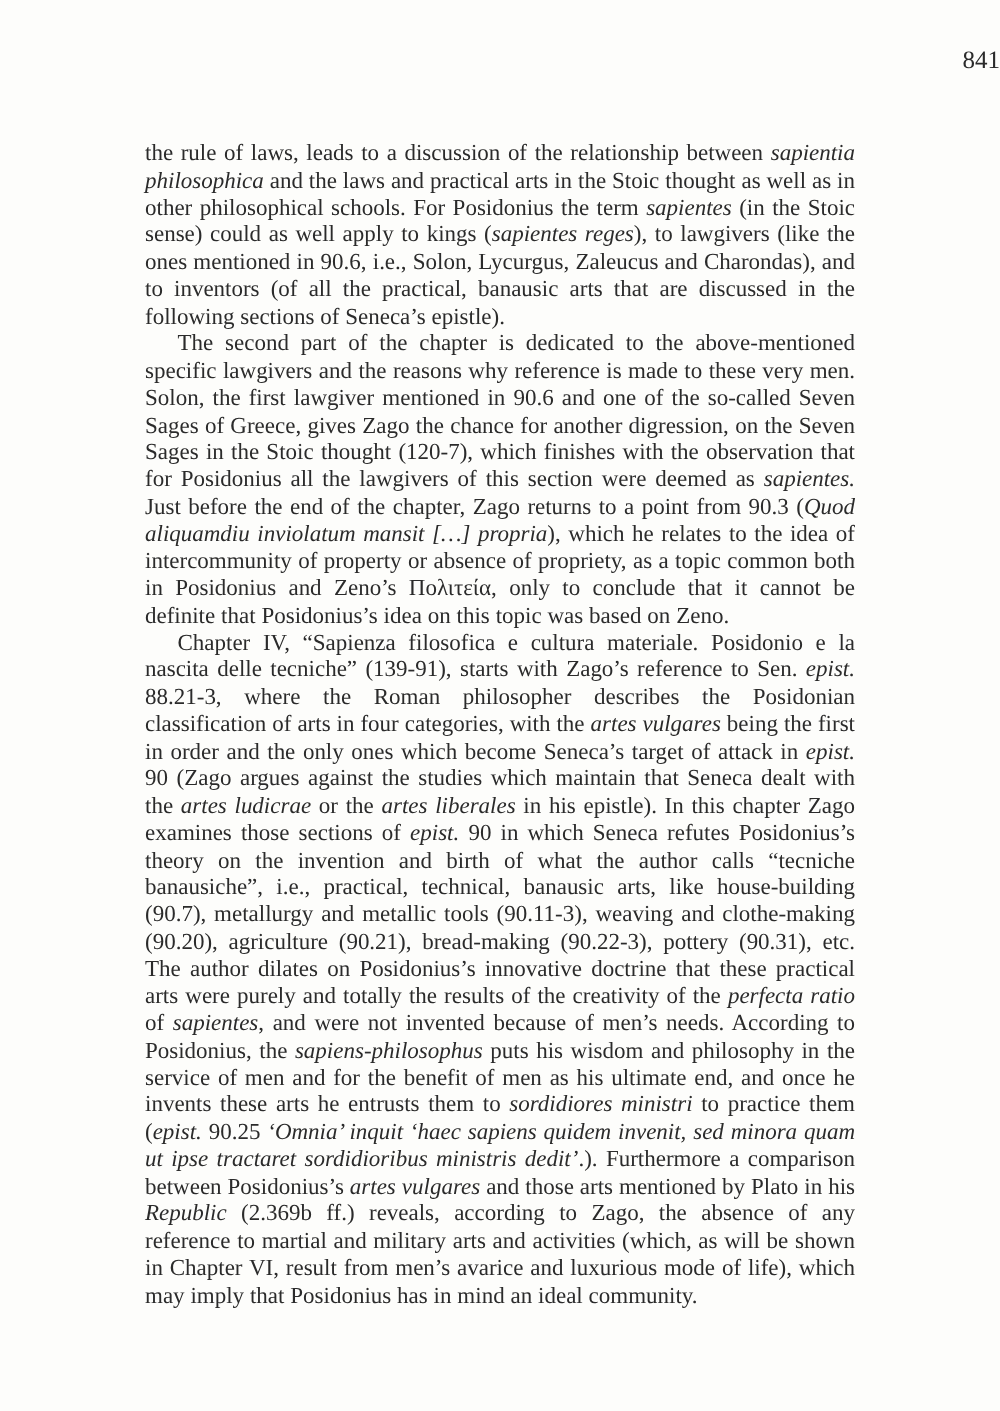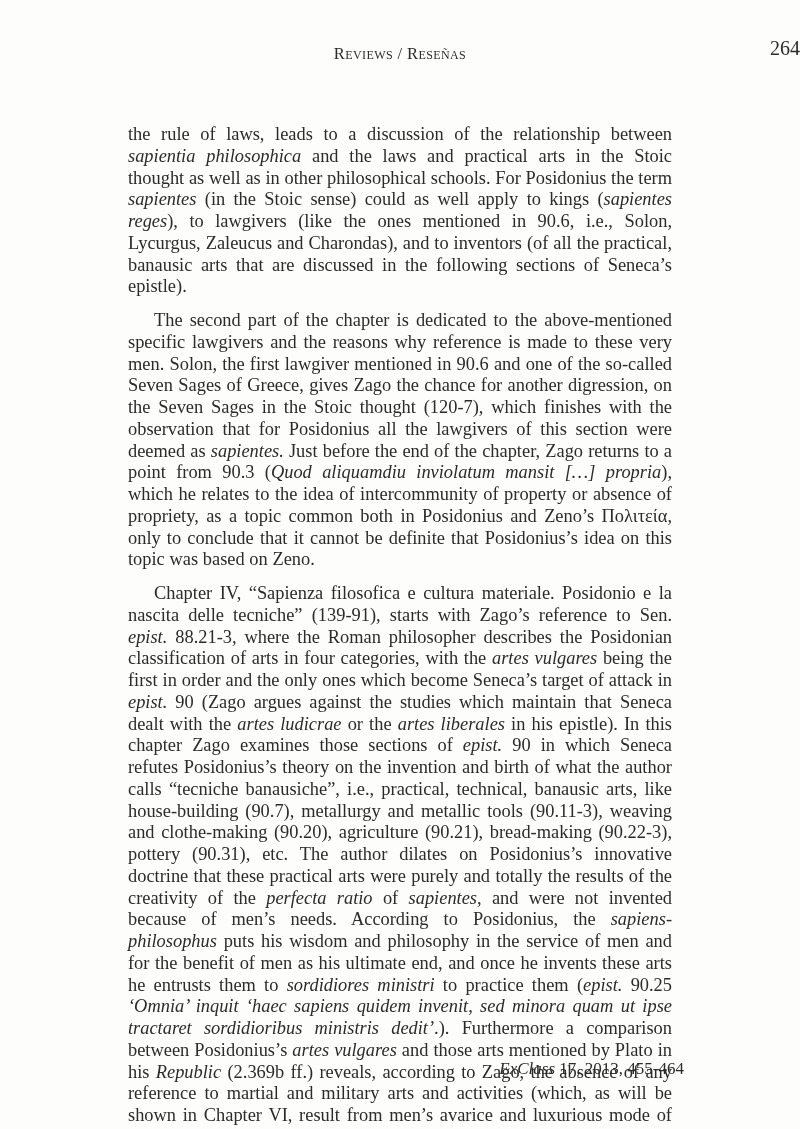--- a/index.html
+++ b/index.html
@@ -49,21 +49,21 @@
     line-height: 1;
   }
   
   .textblock {
     position: absolute;
     left: 116px;
     top: 112px;
     width: 568px;
   }
   p.para {
-    margin: 12px;
+    margin: 0;
     font-size: 18.4px;
     line-height: 21.75px;
     text-align: justify;
     text-justify: inter-word;
     hyphens: none;
     word-spacing: 0.1px;
     color: #2b2b2b;
   }
   p.para + p.para {
     text-indent: 26px;
@@ -87,31 +87,25 @@
   }
   .footer .jrn {
     font-style: italic;
   }
 </style>
 </head>
 <body>
 
 <div class="page">
 
-  <div class="running-head">
-    <span class="running-head-title">Reviews / Reseñas</span>
-  </div>
 
   <div class="folio">
-    <span>264</span>
+    <span>841</span>
   </div>
 
   <div class="textblock" id="textblock">
       <p class="para" id="para-1"><span>the rule of laws, leads to a discussion of the relationship between </span><i>sapientia philosophica</i><span> and the laws and practical arts in the Stoic thought as well as in other philosophical schools. For Posidonius the term </span><i>sapientes</i><span> (in the Stoic sense) could as well apply to kings (</span><i>sapientes reges</i><span>), to lawgivers (like the ones mentioned in 90.6, i.e., Solon, Lycurgus, Zaleucus and Charondas), and to inventors (of all the practical, banausic arts that are discussed in the following sections of Seneca’s epistle).</span></p>
       <p class="para" id="para-2"><span>The second part of the chapter is dedicated to the above-mentioned specific lawgivers and the reasons why reference is made to these very men. Solon, the first lawgiver mentioned in 90.6 and one of the so-called Seven Sages of Greece, gives Zago the chance for another digression, on the Seven Sages in the Stoic thought (120-7), which finishes with the observation that for Posidonius all the lawgivers of this section were deemed as </span><i>sapientes.</i><span> Just before the end of the chapter, Zago returns to a point from 90.3 (</span><i>Quod aliquamdiu inviolatum mansit […] propria</i><span>), which he relates to the idea of intercommunity of property or absence of propriety, as a topic common both in Posidonius and Zeno’s </span><span class="gk">Πολιτεία</span><span>, only to conclude that it cannot be definite that Posidonius’s idea on this topic was based on Zeno.</span></p>
       <p class="para" id="para-3"><span>Chapter IV, “Sapienza filosofica e cultura materiale. Posidonio e la nascita delle tecniche” (139-91), starts with Zago’s reference to Sen. </span><i>epist.</i><span> 88.21-3, where the Roman philosopher describes the Posidonian classification of arts in four categories, with the </span><i>artes vulgares</i><span> being the first in order and the only ones which become Seneca’s target of attack in </span><i>epist.</i><span> 90 (Zago argues against the studies which maintain that Seneca dealt with the </span><i>artes ludicrae</i><span> or the </span><i>artes liberales</i><span> in his epistle). In this chapter Zago examines those sections of </span><i>epist.</i><span> 90 in which Seneca refutes Posidonius’s theory on the invention and birth of what the author calls “tecniche banausiche”, i.e., practical, technical, banausic arts, like house-building (90.7), metallurgy and metallic tools (90.11-3), weaving and clothe-making (90.20), agriculture (90.21), bread-making (90.22-3), pottery (90.31), etc. The author dilates on Posidonius’s innovative doctrine that these practical arts were purely and totally the results of the creativity of the </span><i>perfecta ratio</i><span> of </span><i>sapientes</i><span>, and were not invented because of men’s needs. According to Posidonius, the </span><i>sapiens-philosophus</i><span> puts his wisdom and philosophy in the service of men and for the benefit of men as his ultimate end, and once he invents these arts he entrusts them to </span><i>sordidiores ministri</i><span> to practice them (</span><i>epist.</i><span> 90.25 </span><i>‘Omnia’ inquit ‘haec sapiens quidem invenit, sed minora quam ut ipse tractaret sordidioribus ministris dedit’</i><span>.). Furthermore a comparison between Posidonius’s </span><i>artes vulgares</i><span> and those arts mentioned by Plato in his </span><i>Republic</i><span> (2.369b ff.) reveals, according to Zago, the absence of any reference to martial and military arts and activities (which, as will be shown in Chapter VI, result from men’s avarice and luxurious mode of life), which may imply that Posidonius has in mind an ideal community.</span></p>
     </div>
 
-  <div class="footer">
-    <span class="jrn">ExClass</span><span> 17, 2013, 455-464</span>
-  </div>
 
 </div>
 
 </body></html>

